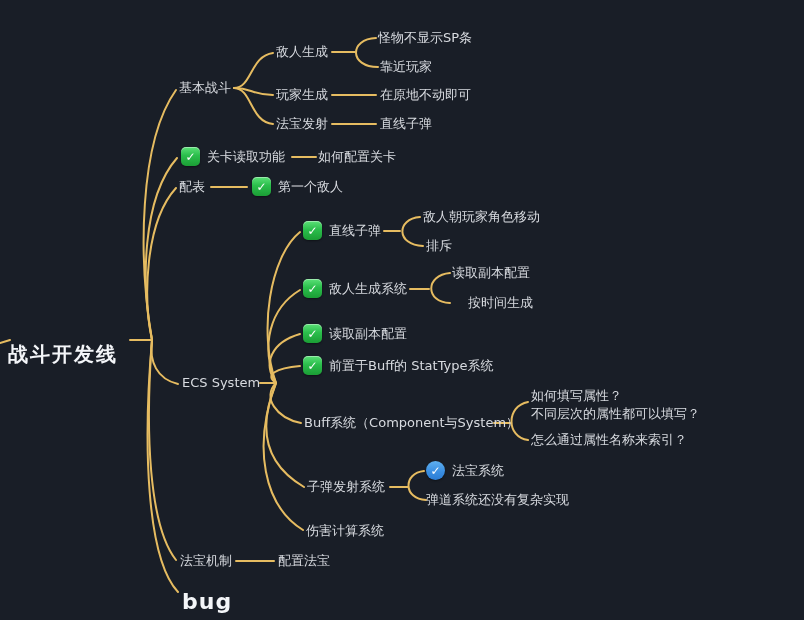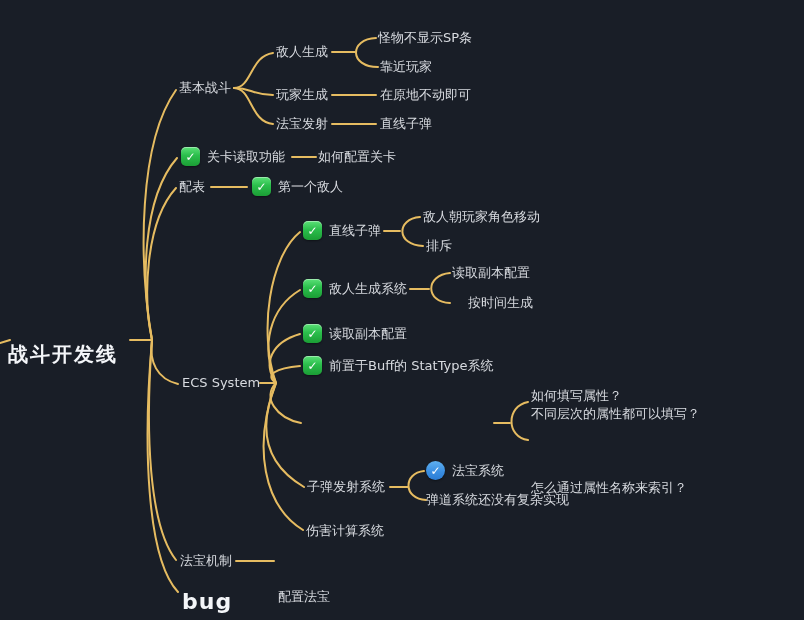--- a/index.html
+++ b/index.html
@@ -153,25 +153,28 @@
 
   <div class="node" style="left:303px; top:324px;">
     <span class="icon green">✓</span>
     <span class="label">读取副本配置</span>
   </div>
   <div class="node" style="left:303px; top:356px;">
     <span class="icon green">✓</span>
     <span class="label">前置于Buff的 StatType系统</span>
   </div>
 
+  <div class="node" style="left:304px; top:414px;">
+    <span class="label">Buff系统（Component与System）</span>
+  </div>
   <div class="node multiline" style="left:531px; top:387px;">
     <span class="label">如何填写属性？
 不同层次的属性都可以填写？</span>
   </div>
-  <div class="node" style="left:531px; top:431px;margin-top:48px;">
+  <div class="node" style="left:531px; top:431px;">
     <span class="label">怎么通过属性名称来索引？</span>
   </div>
 
   <div class="node" style="left:307px; top:478px;">
     <span class="label">子弹发射系统</span>
   </div>
   <div class="node" style="left:426px; top:461px;">
     <span class="icon blue">✓</span>
     <span class="label">法宝系统</span>
   </div>
@@ -179,21 +182,21 @@
     <span class="label">弹道系统还没有复杂实现</span>
   </div>
 
   <div class="node" style="left:306px; top:522px;">
     <span class="label">伤害计算系统</span>
   </div>
 
   <div class="node" style="left:180px; top:552px;">
     <span class="label">法宝机制</span>
   </div>
-  <div class="node" style="left:278px; top:552px;margin-top:36px;">
+  <div class="node" style="left:278px; top:552px;">
     <span class="label">配置法宝</span>
   </div>
 
   <div class="node emph" style="left:182px; top:580px;margin-top:8px;">
     <span class="label">bug</span>
   </div>
 
 </div>
 
 </body></html>

